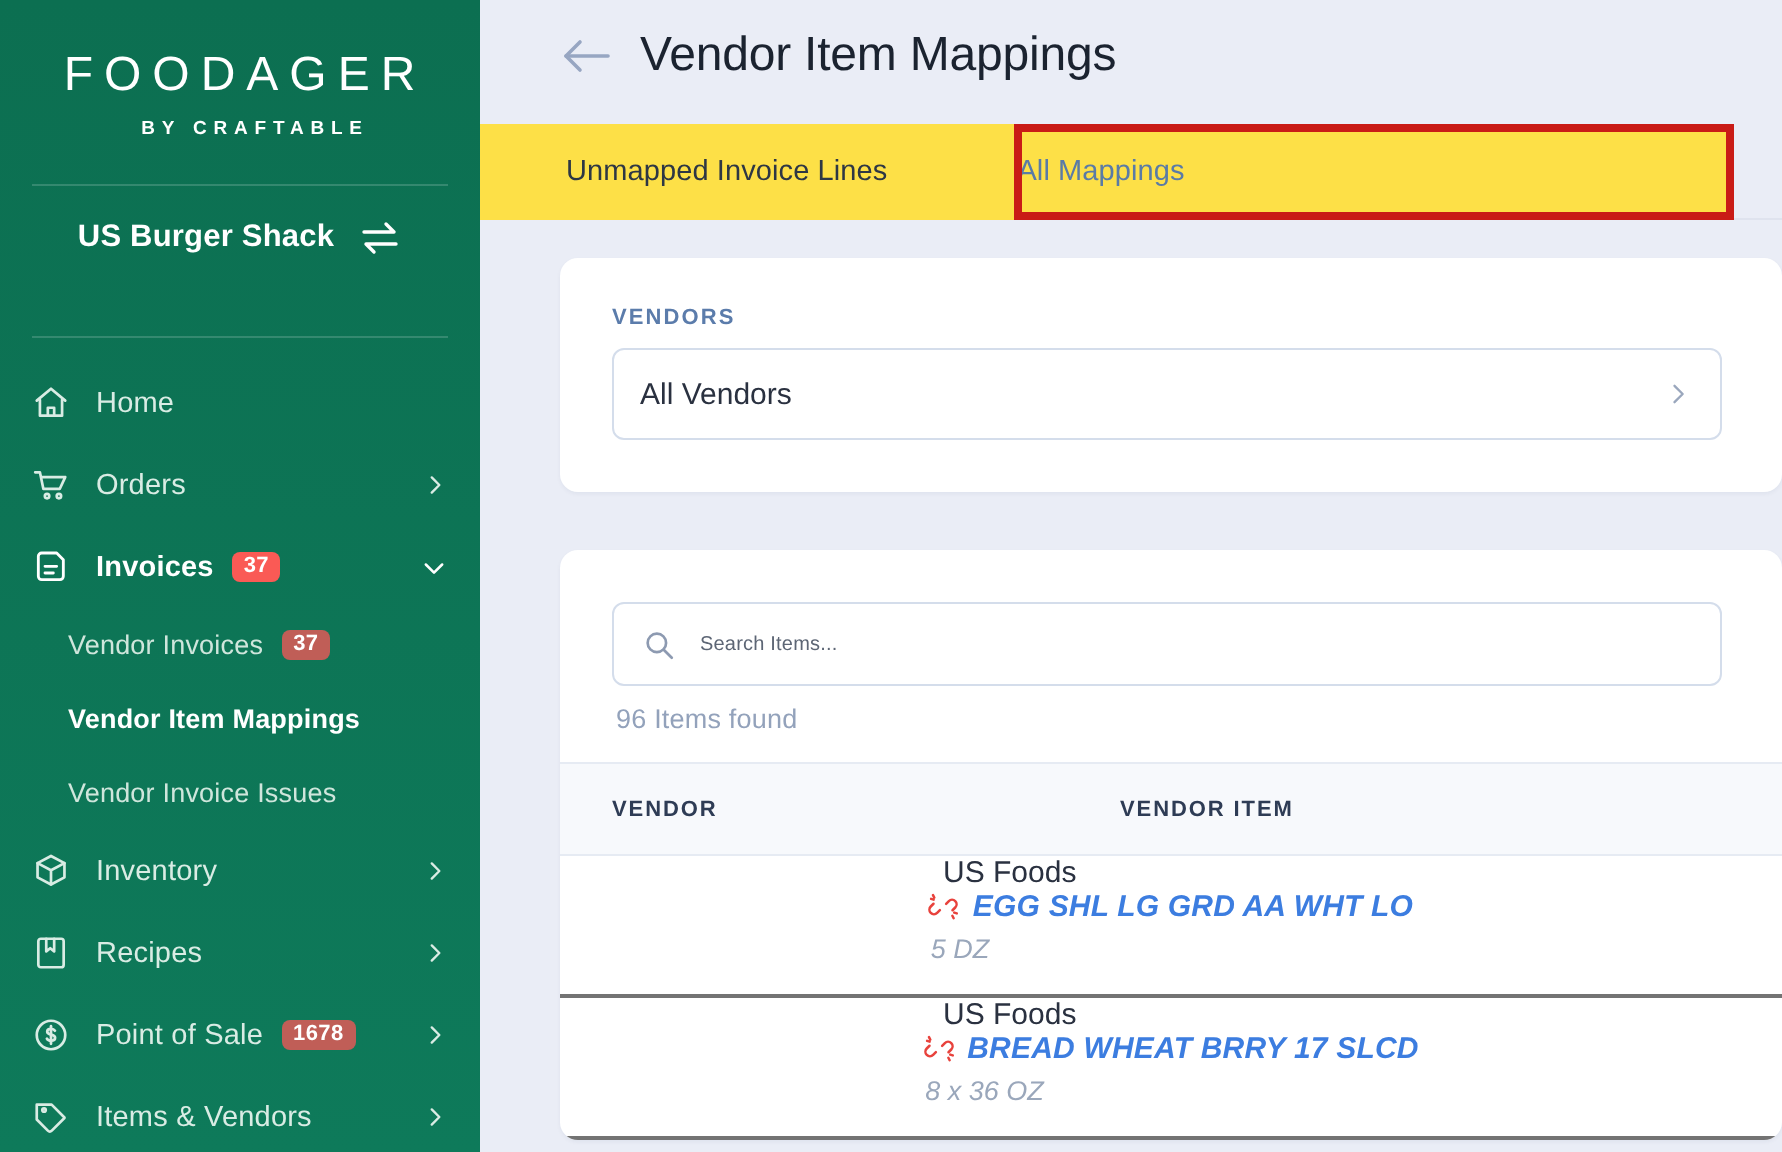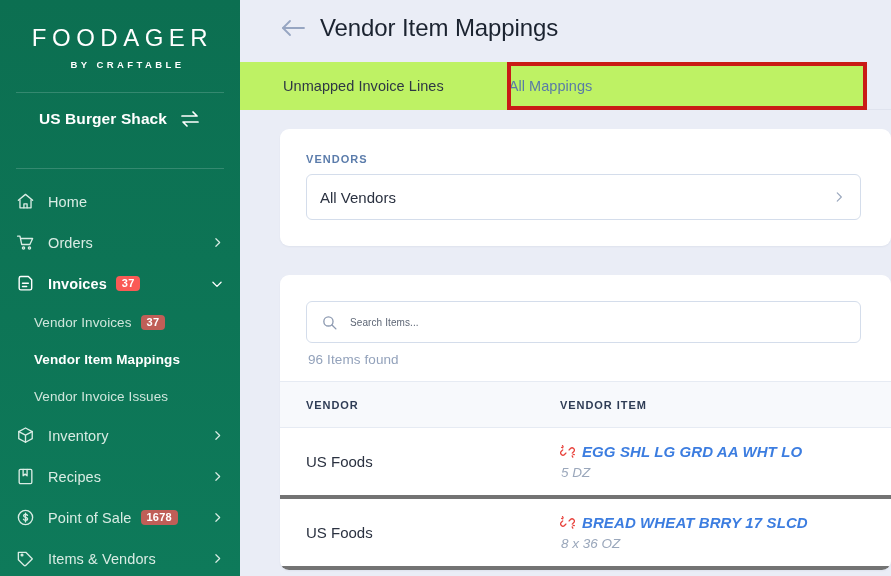--- a/index.html
+++ b/index.html
@@ -174,21 +174,21 @@
   .tabbar-wrap {
     position: relative;
     height: 56px;
   }
   .tabbar {
     position: absolute;
     left: 0;
     top: 7px;
     width: 627px;
     height: 48px;
-    background: #bef264;
+    background: #fde047;
     display: flex;
     align-items: center;
     padding-left: 43px;
   }
   .tabbar-underline {
     position: absolute;
     left: 627px;
     right: 0;
     top: 54px;
     height: 1px;
@@ -295,21 +295,22 @@
     letter-spacing: 0.95px;
     color: #2e3c55;
   }
   .col-vendor { width: 280px; padding-left: 26px; }
   .col-item   { flex: 1; }
 
   .trow {
     display: flex;
     align-items: center;
     min-height: 71px;
-    border-bottom: 4px solid #737373;
+    border-bottom: 2px solid #737373;
+    flex-direction: column;
   }
   .cell-vendor {
     width: 280px;
     padding-left: 26px;
     font-size: 15px;
     color: #2a3140;
   }
   .cell-item { flex: 1; }
   .item-line {
     display: flex;

